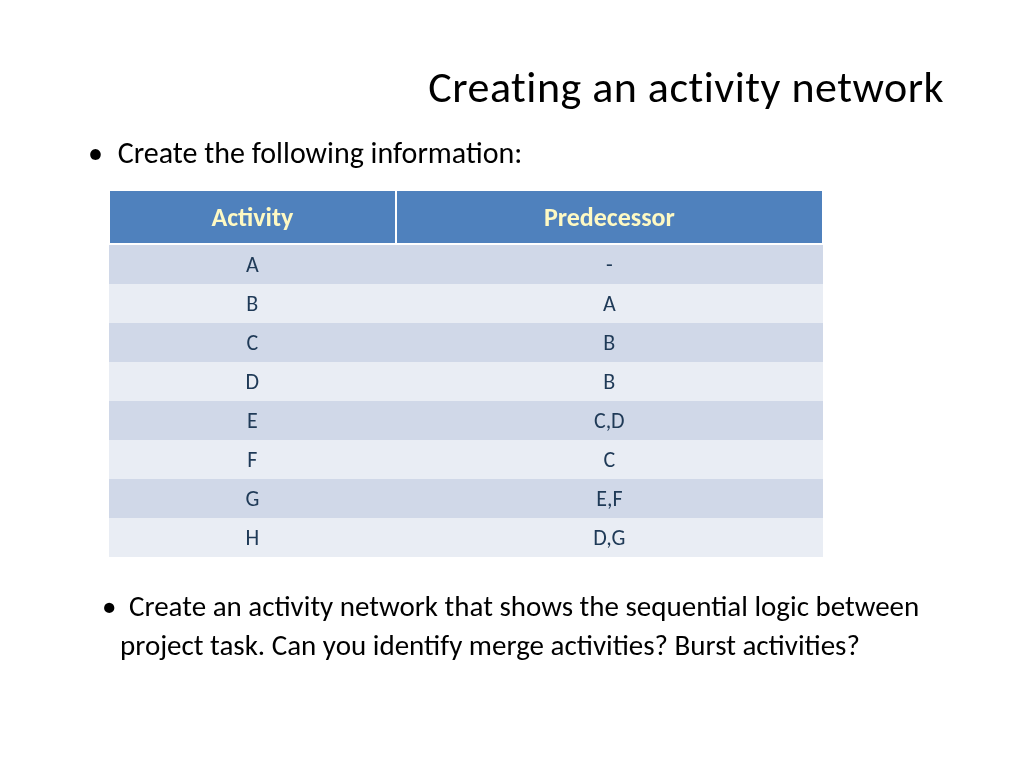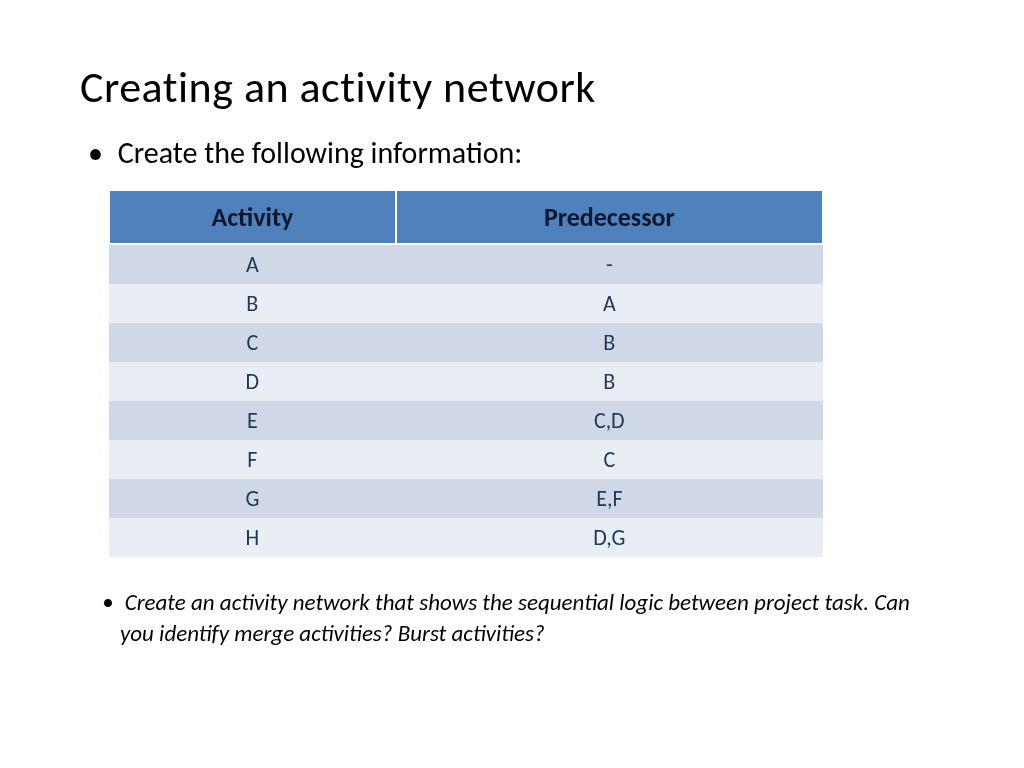--- a/index.html
+++ b/index.html
@@ -11,21 +11,21 @@
       width: 1024px;
       height: 768px;
       background: #ffffff;
       font-family: Calibri, 'Segoe UI', Arial, sans-serif;
       color: #000000;
       padding: 60px 80px 40px 80px;
     }
     .title {
       font-size: 44px;
       font-weight: 400;
-      text-align: left;
+      text-align: right;
       margin-bottom: 20px;
       letter-spacing: 0.5px;
     }
     .bullet-line {
       font-size: 30px;
       font-weight: 400;
       margin-bottom: 18px;
       padding-left: 8px;
     }
     .bullet-line::before {
@@ -36,47 +36,46 @@
       margin-left: 28px;
       margin-right: 120px;
       margin-bottom: 30px;
     }
     table {
       border-collapse: collapse;
       width: 100%;
     }
     th {
       background: #4f81bd;
-      color: #0f172a;
+      color: #fef9c3;
       font-size: 26px;
       font-weight: 700;
       text-align: center;
       padding: 10px 8px;
       border: 2px solid #ffffff;
     }
     td {
       font-size: 22px;
       text-align: center;
       padding: 6px 8px;
       color: #1f3a57;
     }
     tr.odd td {
       background: #d0d8e8;
     }
     tr.even td {
       background: #e9edf4;
     }
     .bottom-text {
-      font-size: 23px;
+      font-size: 29px;
       font-weight: 400;
       line-height: 1.35;
       padding-left: 30px;
       text-indent: -18px;
       margin-left: 10px;
-      font-style: italic;
     }
     .bottom-text::before {
       content: "• ";
       margin-right: 6px;
     }
   </style>
 </head>
 <body>
 
 <h1 class="title">Creating an activity network</h1>

